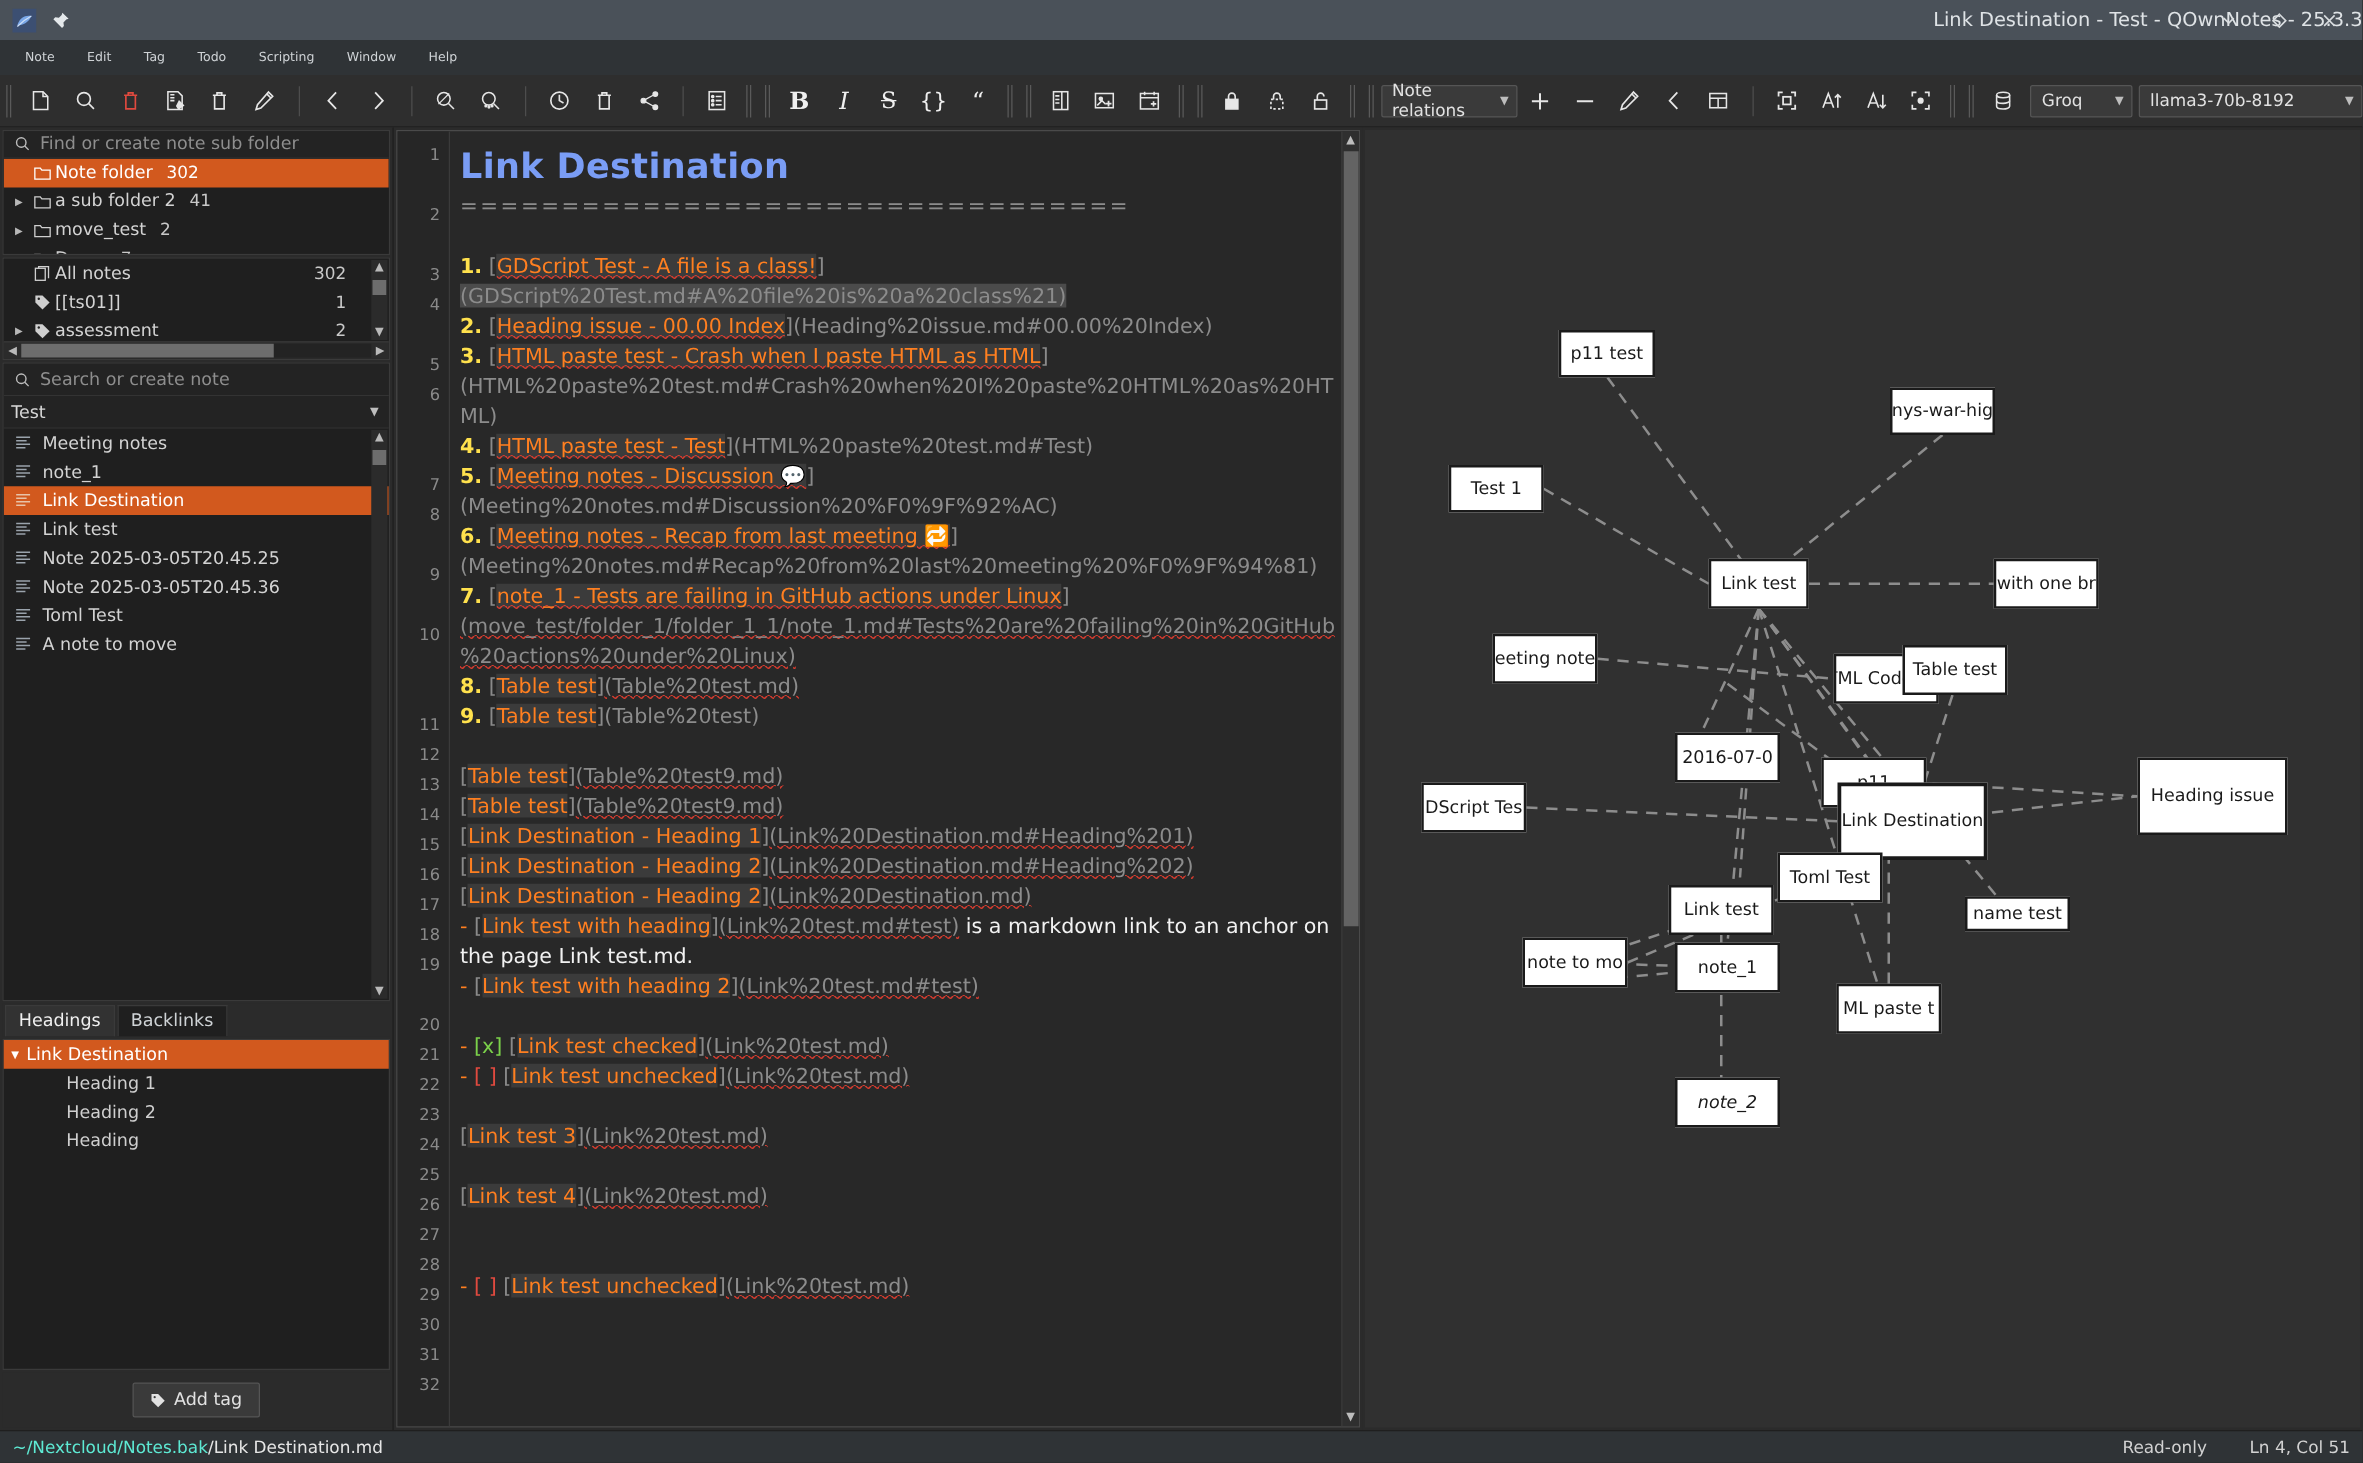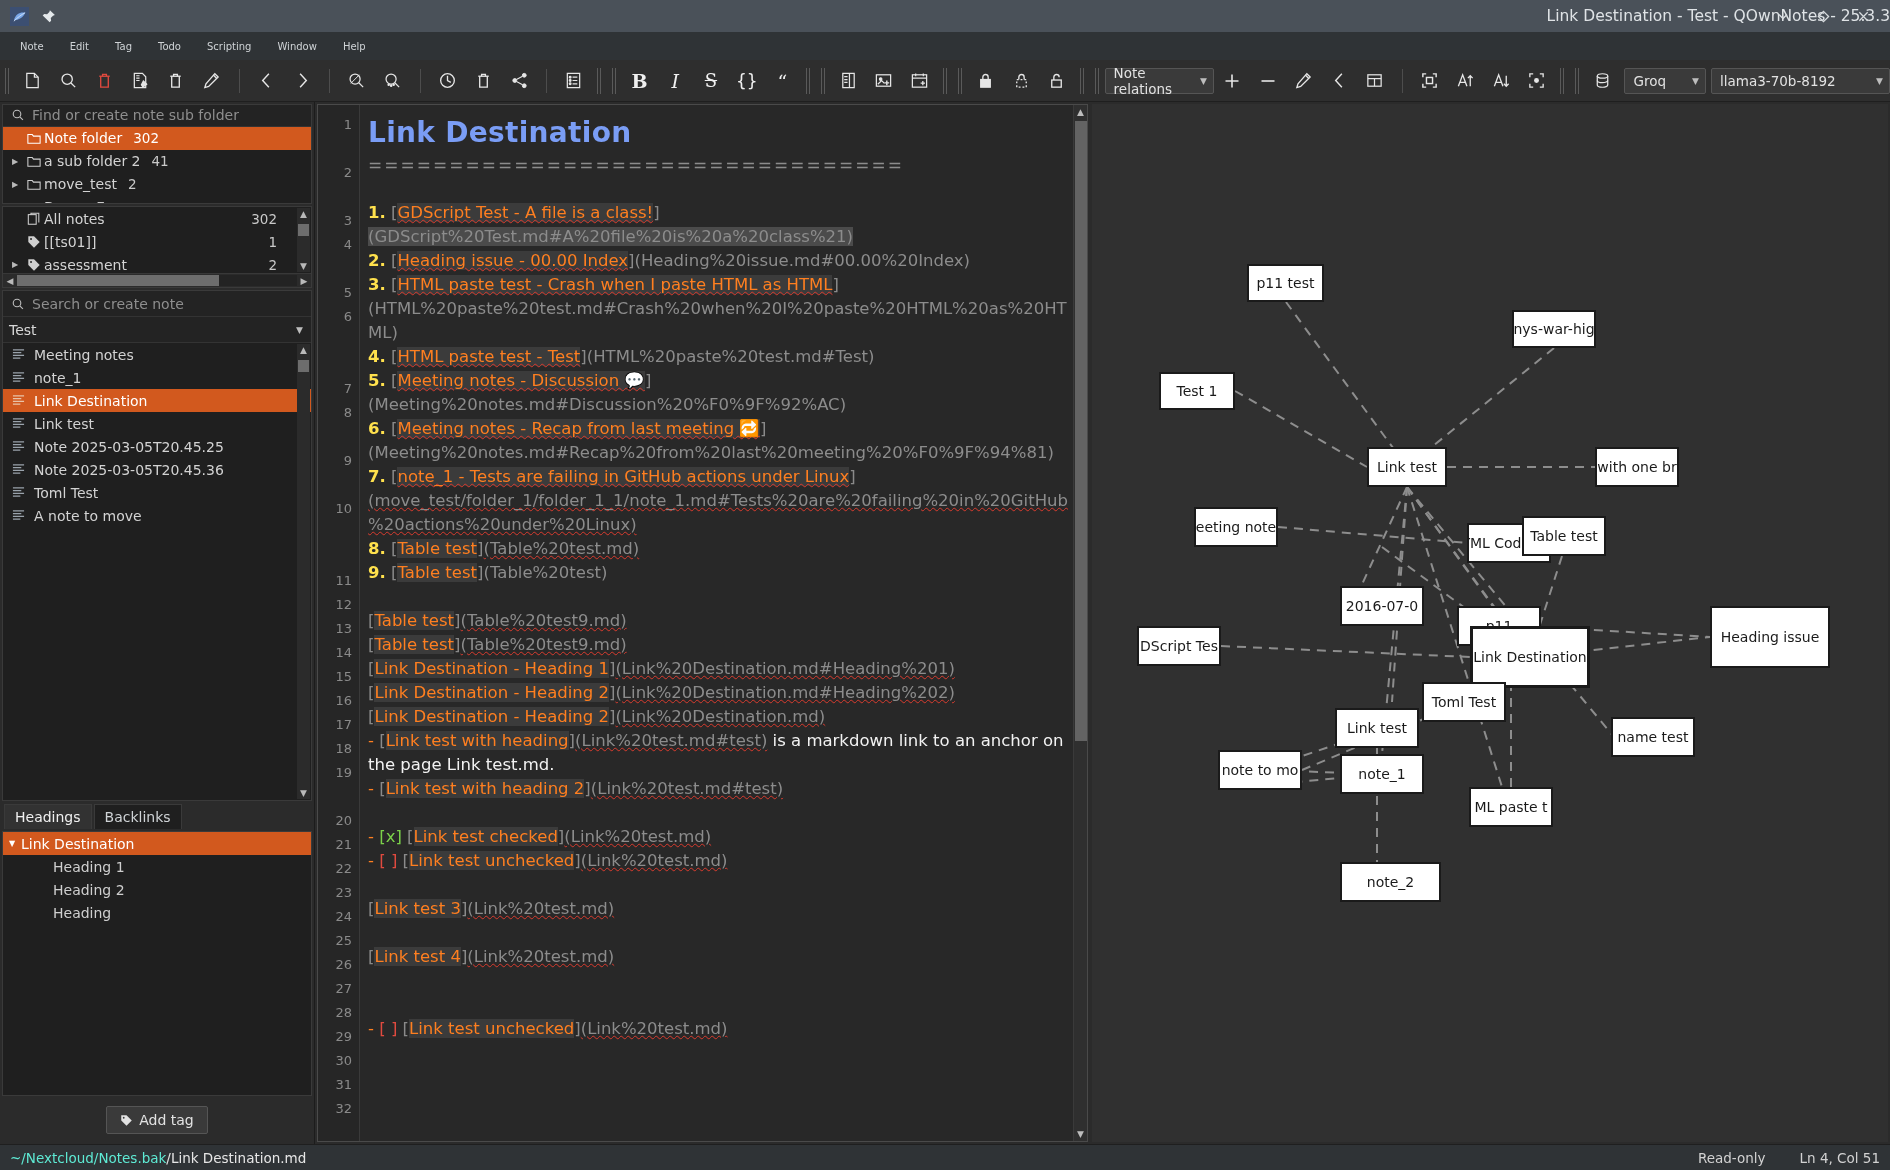--- a/index.html
+++ b/index.html
@@ -880,25 +880,25 @@
           <div class="gnode" style="left: 102px; top: 403px; width: 84px; height: 40px;">eeting note</div>
           <div class="gnode" style="left: 375px; top: 419px; width: 84px; height: 40px;">TML Code Blo</div>
           <div class="gnode" style="left: 430px; top: 412px; width: 84px; height: 40px;">Table test</div>
           <div class="gnode" style="left: 248px; top: 482px; width: 84px; height: 40px;">2016-07-0</div>
           <div class="gnode" style="left: 365px; top: 502px; width: 84px; height: 40px;">p11</div>
           <div class="gnode" style="left: 618px; top: 502px; width: 120px; height: 62px;">Heading issue</div>
           <div class="gnode center" style="left: 378px; top: 522px; width: 120px; height: 62px;">Link Destination</div>
           <div class="gnode" style="left: 45px; top: 522px; width: 84px; height: 40px;">DScript Tes</div>
           <div class="gnode" style="left: 330px; top: 578px; width: 84px; height: 40px;">Toml Test</div>
           <div class="gnode" style="left: 243px; top: 604px; width: 84px; height: 40px;">Link test</div>
-          <div class="gnode" style="left: 480px; top: 613px; width: 84px; height: 40px; margin-left: 39px;">name test</div>
+          <div class="gnode" style="left: 480px; top: 613px; width: 84px; height: 28px;">name test</div>
           <div class="gnode" style="left: 126px; top: 646px; width: 84px; height: 40px;">note to mo</div>
           <div class="gnode" style="left: 248px; top: 650px; width: 84px; height: 40px;">note_1</div>
           <div class="gnode" style="left: 377px; top: 683px; width: 84px; height: 40px;">ML paste t</div>
-          <div class="gnode" style="left: 248px; top: 758px; width: 101px; height: 40px;">note_2</div>
+          <div class="gnode" style="left: 248px; top: 758px; width: 84px; height: 40px; font-style: italic;">note_2</div>
         </div>
     </div>
   </div>
 
   <div class="statusbar">
     <span class="path-dim">~/Nextcloud/Notes.bak</span>
       <span class="path-strong">/Link Destination.md</span>
     <span class="right">
       <span>Read-only</span>
       <span>Ln 4, Col 51</span>

